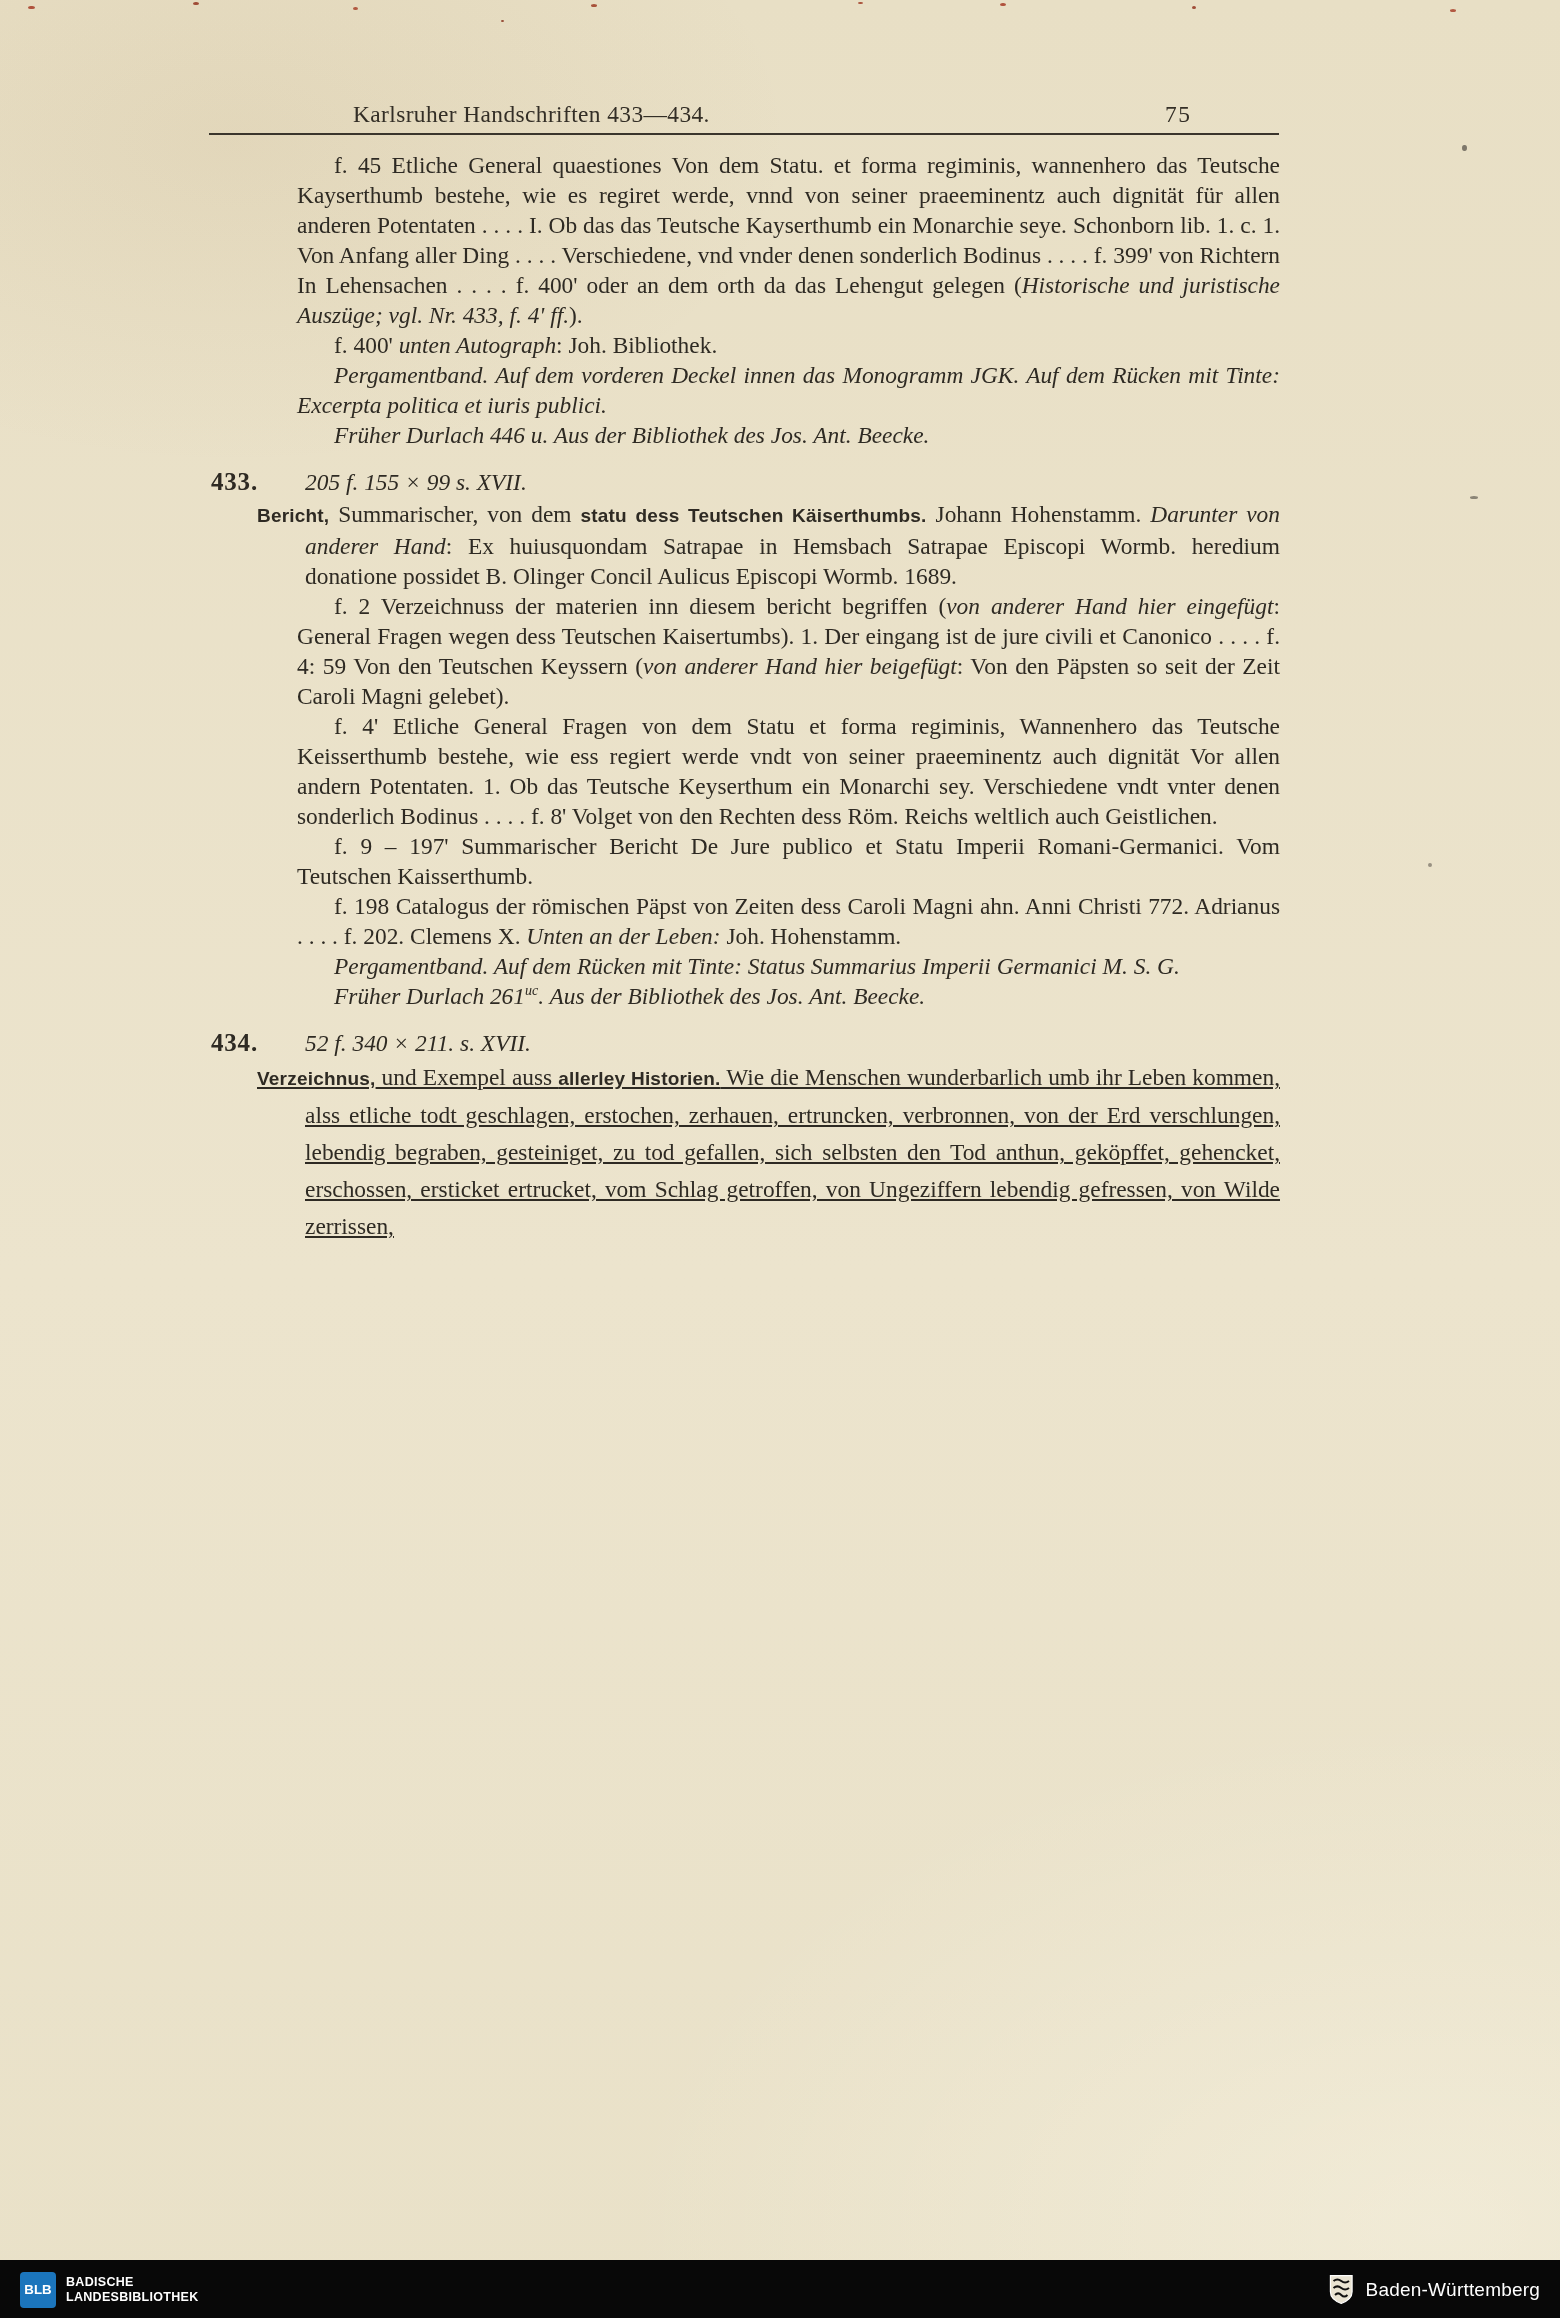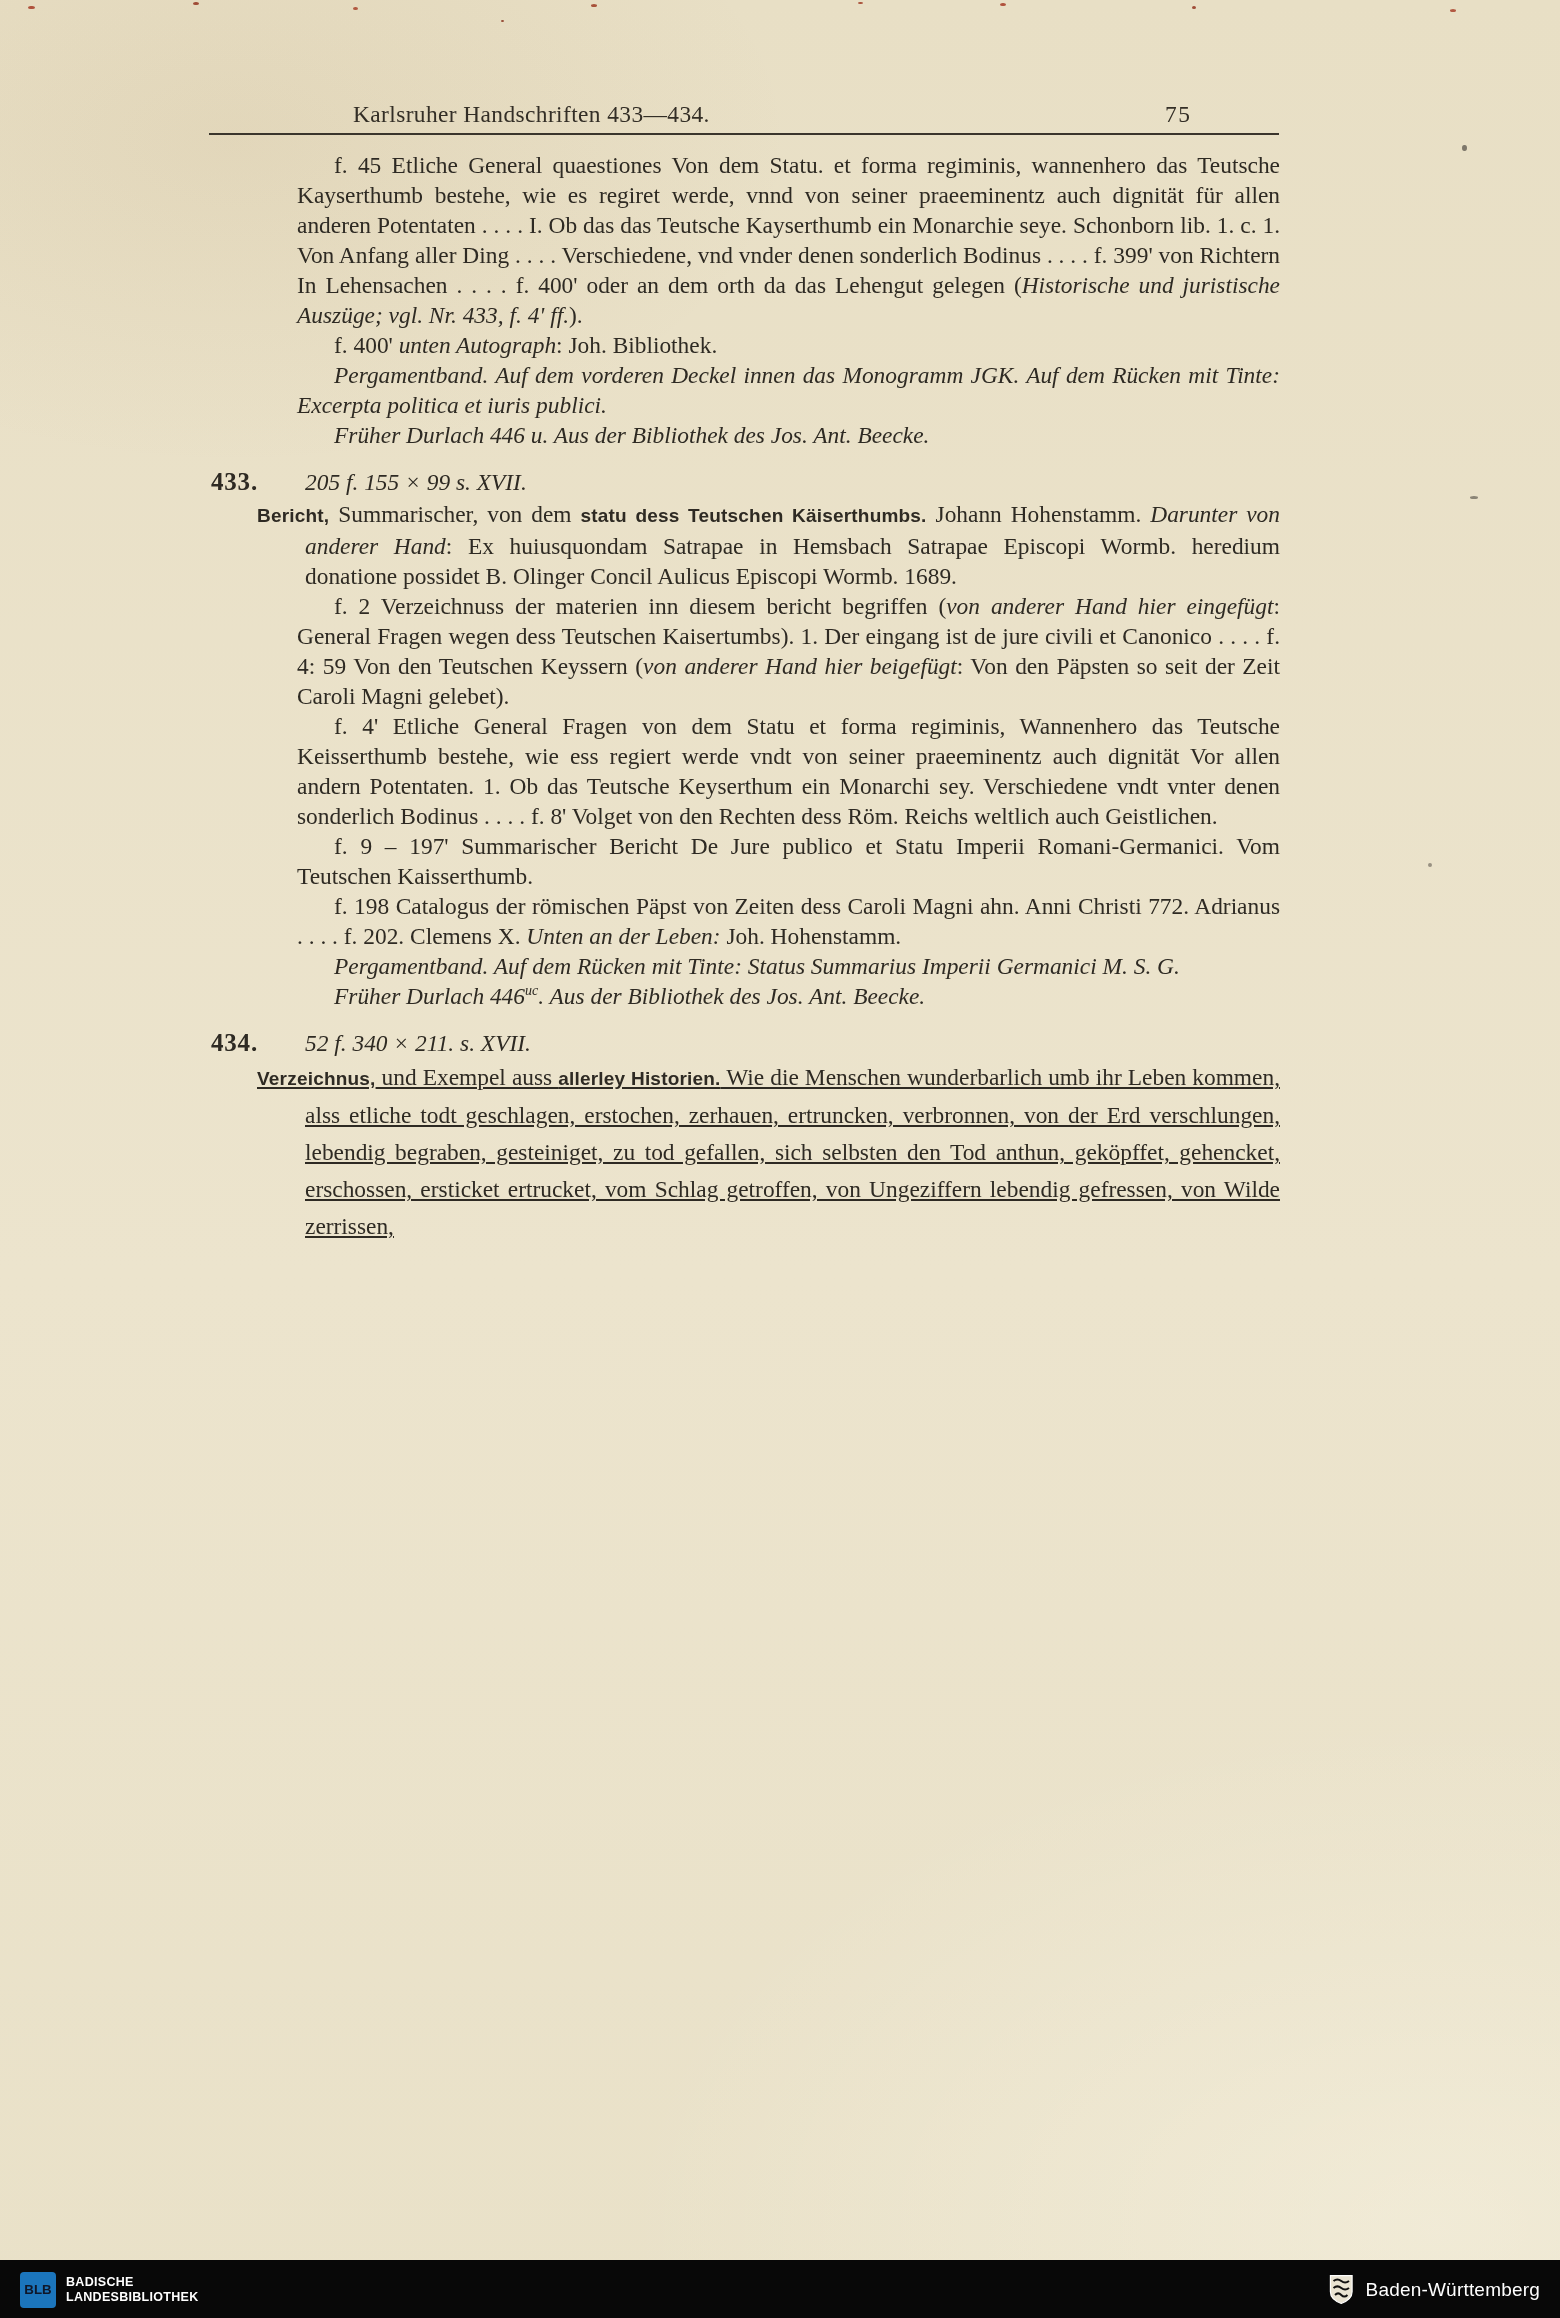--- a/index.html
+++ b/index.html
@@ -36,21 +36,21 @@
   .it{font-style:italic;}
   .bs{font-family:"Liberation Sans",sans-serif;font-weight:700;font-size:19px;letter-spacing:0.2px;}
   .sup{font-size:.6em;vertical-align:super;line-height:0;}
   .footer{
     position:absolute;left:0;bottom:0;width:1560px;height:59px;background:#080808;
     display:flex;align-items:center;justify-content:space-between;
     padding:0 20px;box-sizing:border-box;
     font-family:"Liberation Sans",sans-serif;color:#fff;
   }
   .f-left{display:flex;align-items:center;gap:10px;}
-  .blb-badge{width:36px;height:36px;background:#1b75bc;border-radius:3.9px;display:flex;align-items:center;justify-content:center;font-weight:700;font-size:13.3px;color:#0f172a;}
+  .blb-badge{width:36px;height:36px;background:#1b75bc;border-radius:3.9px;display:flex;align-items:center;justify-content:center;font-weight:700;font-size:13.3px;color:#ffffff;}
   .blb-name{font-weight:700;font-size:12.5px;line-height:15px;letter-spacing:0.3px;}
   .f-right{display:flex;align-items:center;gap:11px;font-size:19px;letter-spacing:0.2px;}
 </style>
 </head>
 <body>
 
 <div class="page">
 
   <div class="speck" style="left:28px;top:5.5px;width:7px;height:3.9px;background:#a63a24;"></div>
   <div class="speck" style="left:193px;top:2.3px;width:5.5px;height:3.1px;background:#93321f;"></div>
@@ -76,21 +76,21 @@
       <div class="p-indent"><span class="">f. 400' </span><span class="it">unten Autograph</span><span class="">: Joh. Bibliothek.</span></div>
       <div class="p-note"><span class="it">Pergamentband. Auf dem vorderen Deckel innen das Monogramm JGK. Auf dem Rücken mit Tinte: Excerpta politica et iuris publici.</span></div>
       <div class="p-note"><span class="it">Früher Durlach 446 u.  Aus der Bibliothek des Jos. Ant. Beecke.</span></div>
       <div class="p-entry"><span class="entry-num">433.</span><span class="entry-coll">205 f. 155 × 99 s. XVII.</span></div>
       <div class="p-catch"><span class="bs">Bericht,</span><span class=""> Summarischer, von dem </span><span class="bs">statu dess Teutschen Käiserthumbs.</span><span class=""> Johann Hohenstamm. </span><span class="it">Darunter von anderer Hand</span><span class="">: Ex huiusquondam Satrapae in Hemsbach Satrapae Episcopi Wormb. heredium donatione possidet B. Olinger Concil Aulicus Episcopi Wormb. 1689.</span></div>
       <div class="p-indent"><span class="">f. 2 Verzeichnuss der materien inn diesem bericht begriffen (</span><span class="it">von anderer Hand hier eingefügt</span><span class="">: General Fragen wegen dess Teutschen Kaisertumbs). 1. Der eingang ist de jure civili et Canonico . . . . f. 4: 59 Von den Teutschen Keyssern (</span><span class="it">von anderer Hand hier beigefügt</span><span class="">: Von den Päpsten so seit der Zeit Caroli Magni gelebet).</span></div>
       <div class="p-indent"><span class="">f. 4' Etliche General Fragen von dem Statu et forma regiminis, Wannenhero das Teutsche Keisserthumb bestehe, wie ess regiert werde vndt von seiner praeeminentz auch dignität Vor allen andern Potentaten. 1. Ob das Teutsche Keyserthum ein Monarchi sey. Verschiedene vndt vnter denen sonderlich Bodinus . . . . f. 8' Volget von den Rechten dess Röm. Reichs weltlich auch Geistlichen.</span></div>
       <div class="p-indent"><span class="">f. 9 – 197' Summarischer Bericht De Jure publico et Statu Imperii Romani-Germanici. Vom Teutschen Kaisserthumb.</span></div>
       <div class="p-indent"><span class="">f. 198 Catalogus der römischen Päpst von Zeiten dess Caroli Magni ahn. Anni Christi 772. Adrianus . . . . f. 202. Clemens X. </span><span class="it">Unten an der Leben:</span><span class=""> Joh. Hohenstamm.</span></div>
       <div class="p-note"><span class="it">Pergamentband. Auf dem Rücken mit Tinte: Status Summarius Imperii Germanici M. S. G.</span></div>
-      <div class="p-note"><span class="it">Früher Durlach 446</span><span class="it sup">uc</span><span class="it">. Aus der Bibliothek des Jos. Ant. Beecke.</span></div>
+      <div class="p-note"><span class="it">Früher Durlach 261</span><span class="it sup">uc</span><span class="it">. Aus der Bibliothek des Jos. Ant. Beecke.</span></div>
       <div class="p-entry"><span class="entry-num">434.</span><span class="entry-coll">52 f. 340 × 211. s. XVII.</span></div>
       <div class="p-catch p-wide"><span class="bs">Verzeichnus,</span><span class=""> und Exempel auss </span><span class="bs">allerley Historien.</span><span class=""> Wie die Menschen wunderbarlich umb ihr Leben kommen, alss etliche todt geschlagen, erstochen, zerhauen, ertruncken, verbronnen, von der Erd verschlungen, lebendig begraben, gesteiniget, zu tod gefallen, sich selbsten den Tod anthun, geköpffet, gehencket, erschossen, ersticket ertrucket, vom Schlag getroffen, von Ungeziffern lebendig gefressen, von Wilde zerrissen,</span></div>
     </div>
 
   <div class="footer">
     <div class="f-left">
       <div class="blb-badge">
         <span>BLB</span>
       </div>
       <div class="blb-name">

